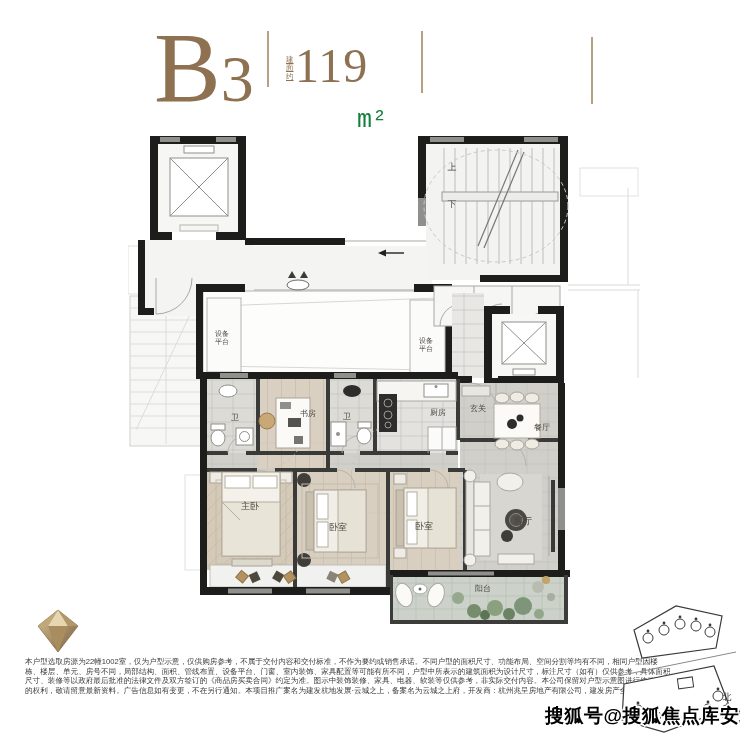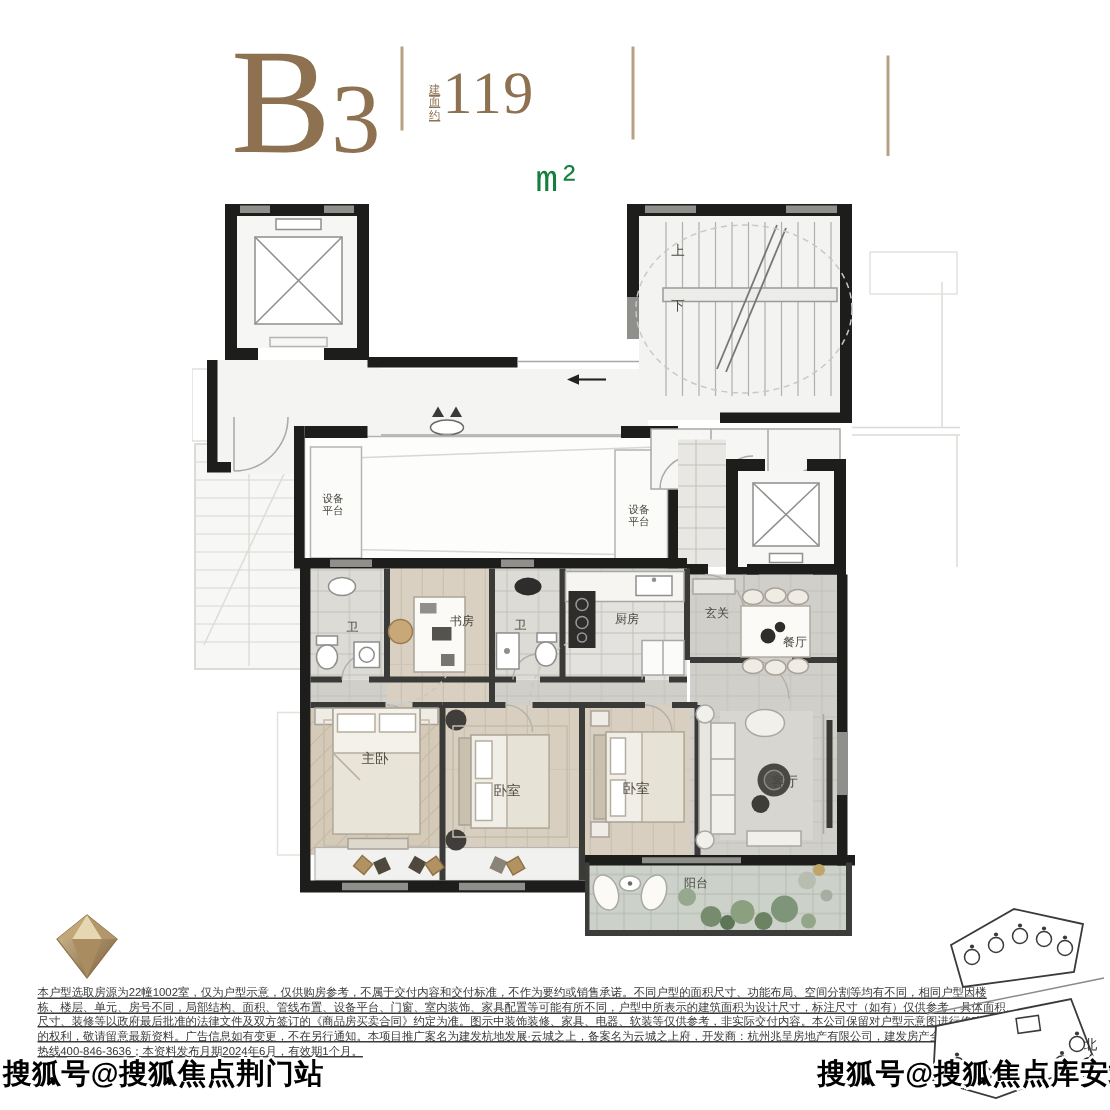--- a/index.html
+++ b/index.html
@@ -9,33 +9,33 @@
   .hdr-b3{position:absolute;left:154px;top:18px;font-family:"Liberation Serif",serif;
           font-size:100px;line-height:1;color:#8d7150;}
   .hdr-b3 .sub{font-size:66px;}
   .hdr-div{position:absolute;width:1.5px;background:#b7a183;}
   .d1{left:267px;top:31px;height:56px;}
   .d2{left:421px;top:31px;height:62px;}
   .d3{left:591px;top:37px;height:67px;}
   .hdr-areaprefix{position:absolute;left:286px;top:56px;width:9px;font-size:7.5px;
           line-height:8.4px;color:#8d7150;word-break:break-all;text-decoration:underline;}
   .hdr-areaval{position:absolute;left:295px;top:42px;font-family:"Liberation Serif",serif;
-          font-size:40px;line-height:1;color:#8d7150;letter-spacing:1px;}
+          font-size:48px;line-height:1;color:#8d7150;letter-spacing:1px;}
   .hdr-areaunit{position:absolute;left:357px;top:60px;font-family:Liberation Mono, monospace;
           font-size:25px;line-height:1;color:#15803d;margin-top:48px;}
   .hdr-layout{position:absolute;left:435px;top:57px;font-size:21px;letter-spacing:2.5px;
           color:#8d7150;}
   
   .lbl{position:absolute;transform:translate(-50%,-50%);font-size:8px;color:#4a473f;
        white-space:nowrap;line-height:1.15;text-align:center;}
   .lbl.big{font-size:9px;}
   .lbl.stack{white-space:normal;width:15px;font-size:7px;word-break:break-all;}
   
   .disc{position:absolute;left:25px;top:657px;width:676px;color:#3a3a3a;}
-  .disc div{font-size:7.6px;line-height:9.7px;white-space:nowrap;letter-spacing:0;text-decoration:underline;}
+  .disc div{font-size:7.6px;line-height:9.7px;white-space:nowrap;letter-spacing:0;}
   
   .wm{position:absolute;font-weight:900;font-size:19px;letter-spacing:0.5px;color:#000;
       white-space:nowrap;
       text-shadow:2px 0 #fff,-2px 0 #fff,0 2px #fff,0 -2px #fff,
                   1.4px 1.4px #fff,-1.4px 1.4px #fff,1.4px -1.4px #fff,-1.4px -1.4px #fff;}
   .wm-left{left:2px;top:703px;}
   .wm-right{left:545px;top:703px;}
   .north-lbl{position:absolute;left:727px;top:697px;transform:translate(-50%,-50%);
       font-size:9px;color:#2b2b2b;}
   svg{position:absolute;}
@@ -409,28 +409,28 @@
         <circle cx="410" cy="459" r="6" fill="#b8bdb2"></circle>
         <circle cx="423" cy="469" r="4" fill="#a8ada2"></circle>
         <circle cx="418" cy="452" r="4" fill="#c0a46a"></circle>
       </g>
     </g>
   </svg>
 
   <div class="lbl" style="left:235px;top:418px">卫</div>
   <div class="lbl" style="left:308px;top:414px">书房</div>
   <div class="lbl" style="left:347px;top:417px">卫</div>
-  <div class="lbl" style="left:418px;top:413px">厨房</div>
+  <div class="lbl" style="left:438px;top:413px">厨房</div>
   <div class="lbl" style="left:478px;top:409px">玄关</div>
-  <div class="lbl" style="left:530px;top:428px">餐厅</div>
+  <div class="lbl" style="left:542px;top:428px">餐厅</div>
   <div class="lbl big" style="left:250px;top:506px">主卧</div>
   <div class="lbl big" style="left:338px;top:527px">卧室</div>
   <div class="lbl big" style="left:424px;top:526px">卧室</div>
   <div class="lbl big" style="left:523px;top:521px">客厅</div>
-  <div class="lbl" style="left:464px;top:589px">阳台</div>
+  <div class="lbl" style="left:483px;top:589px">阳台</div>
   <div class="lbl stack" style="left:222px;top:338px">设备平台</div>
   <div class="lbl stack" style="left:426px;top:345px">设备平台</div>
   <div class="lbl big" style="left:452px;top:167px">上</div>
   <div class="lbl big" style="left:452px;top:204px">下</div>
 
   <svg style="left:36px;top:608px" width="44" height="46" viewBox="0 0 44 46">
     <defs>
       <linearGradient id="gold" x1="0" y1="0" x2="1" y2="1">
         <stop offset="0" stop-color="#d6c296"></stop>
           <stop offset="1" stop-color="#7c5f3c"></stop>
@@ -441,21 +441,20 @@
     <polygon points="22,2 12,18 2,18" fill="#c2a878"></polygon>
     <polygon points="22,2 42,18 32,18" fill="#b3976a"></polygon>
     <polygon points="12,18 32,18 22,44" fill="#a98c5f"></polygon>
   </svg>
 
   <div class="disc">
     <div>本户型选取房源为22幢1002室，仅为户型示意，仅供购房参考，不属于交付内容和交付标准，不作为要约或销售承诺。不同户型的面积尺寸、功能布局、空间分割等均有不同，相同户型因楼</div>
     <div>栋、楼层、单元、房号不同，局部结构、面积、管线布置、设备平台、门窗、室内装饰、家具配置等可能有所不同，户型中所表示的建筑面积为设计尺寸，标注尺寸（如有）仅供参考，具体面积、</div>
     <div>尺寸、装修等以政府最后批准的法律文件及双方签订的《商品房买卖合同》约定为准。图示中装饰装修、家具、电器、软装等仅供参考，非实际交付内容。本公司保留对户型示意图进行修改</div>
     <div>的权利，敬请留意最新资料。广告信息如有变更，不在另行通知。本项目推广案名为建发杭地发展·云城之上，备案名为云城之上府，开发商：杭州兆呈房地产有限公司，建发房产全国服务</div>
-    <div>热线400-846-3636；本资料发布月期2024年6月，有效期1个月。</div>
   </div>
 
   <svg style="left:618px;top:592px" width="122" height="146" viewBox="0 0 122 146">
     <defs>
       <g id="bush">
         <circle r="5" fill="#fff" stroke="#3a3a3a" stroke-width="1"></circle>
         <circle cy="-7" r="1.4" fill="#3a3a3a"></circle>
       </g>
     </defs>
     <line x1="0" y1="84" x2="118" y2="60" stroke="#8a8a88" stroke-width="1"></line>
@@ -474,16 +473,15 @@
     <use href="#bush" x="90" y="117"></use>
       <use href="#bush" x="100" y="104"></use>
     <g>
       <circle cx="109" cy="120" r="7" fill="#fff" stroke="#333" stroke-width="1"></circle>
       <line x1="109" y1="126" x2="109" y2="114" stroke="#333" stroke-width="1"></line>
       <polygon points="106,117 109,110.5 112,117" fill="#333"></polygon>
     </g>
   </svg>
   <div class="north-lbl">北</div>
 
-  <div class="wm wm-left">搜狐号@搜狐焦点荆门站</div>
   <div class="wm wm-right">搜狐号@搜狐焦点库安站</div>
 
 </div>
 
 </body></html>

